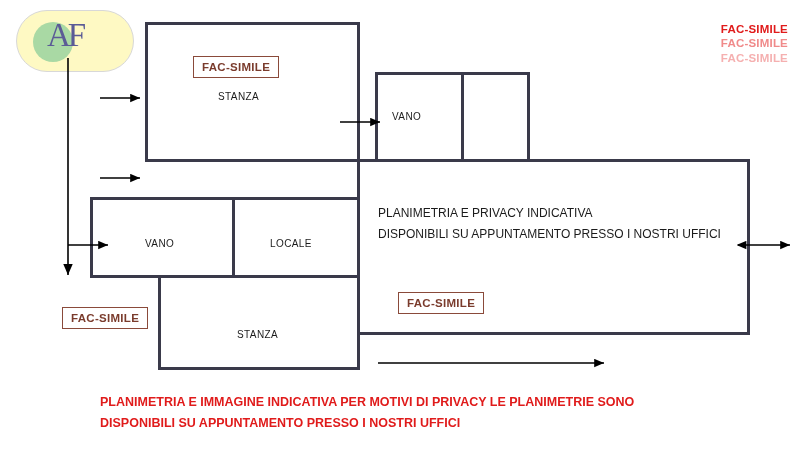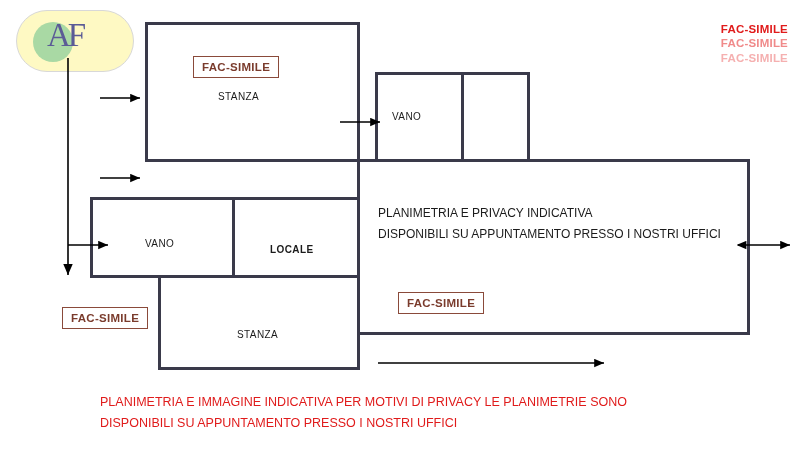--- a/index.html
+++ b/index.html
@@ -72,21 +72,21 @@
     white-space: nowrap;
   }
 
   
   #bottom-notice {
     position: absolute;
     left: 100px;
     top: 392px;
     color: #e01b1b;
     font-size: 12.5px;
-    font-weight: normal;
+    font-weight: bold;
     line-height: 1.65;
     white-space: nowrap;
   }
 
   
   #logo {
     position: absolute;
     left: 16px;
     top: 10px;
     width: 118px;
@@ -205,21 +205,21 @@
     <line x1="340" y1="122" x2="380" y2="122" stroke="#000" stroke-width="1.4" marker-end="url(#ah)"></line>
 
     <line x1="738" y1="245" x2="790" y2="245" stroke="#000" stroke-width="1.4" marker-end="url(#ah)" marker-start="url(#ah-rev)"></line>
 
     <line x1="378" y1="363" x2="604" y2="363" stroke="#000" stroke-width="1.4" marker-end="url(#ah)"></line>
   </svg>
 
   <div class="room-label" style="left:218px; top:91px;">STANZA</div>
   <div class="room-label" style="left:392px; top:111px;">VANO</div>
   <div class="room-label" style="left:145px; top:238px;">VANO</div>
-  <div class="room-label" style="left:270px; top:244px;font-weight:bold;">LOCALE</div>
+  <div class="room-label" style="left:270px; top:238px;">LOCALE</div>
   <div class="room-label" style="left:237px; top:329px;">STANZA</div>
 
   <div class="facsimile-box" style="left:193px; top:56px;">FAC-SIMILE</div>
   <div class="facsimile-box" style="left:62px;  top:307px;">FAC-SIMILE</div>
   <div class="facsimile-box" style="left:398px; top:292px;">FAC-SIMILE</div>
 
   <div id="privacy-note">
     <div>PLANIMETRIA E PRIVACY INDICATIVA</div>
     <div>DISPONIBILI SU APPUNTAMENTO PRESSO I NOSTRI UFFICI</div>
   </div>

